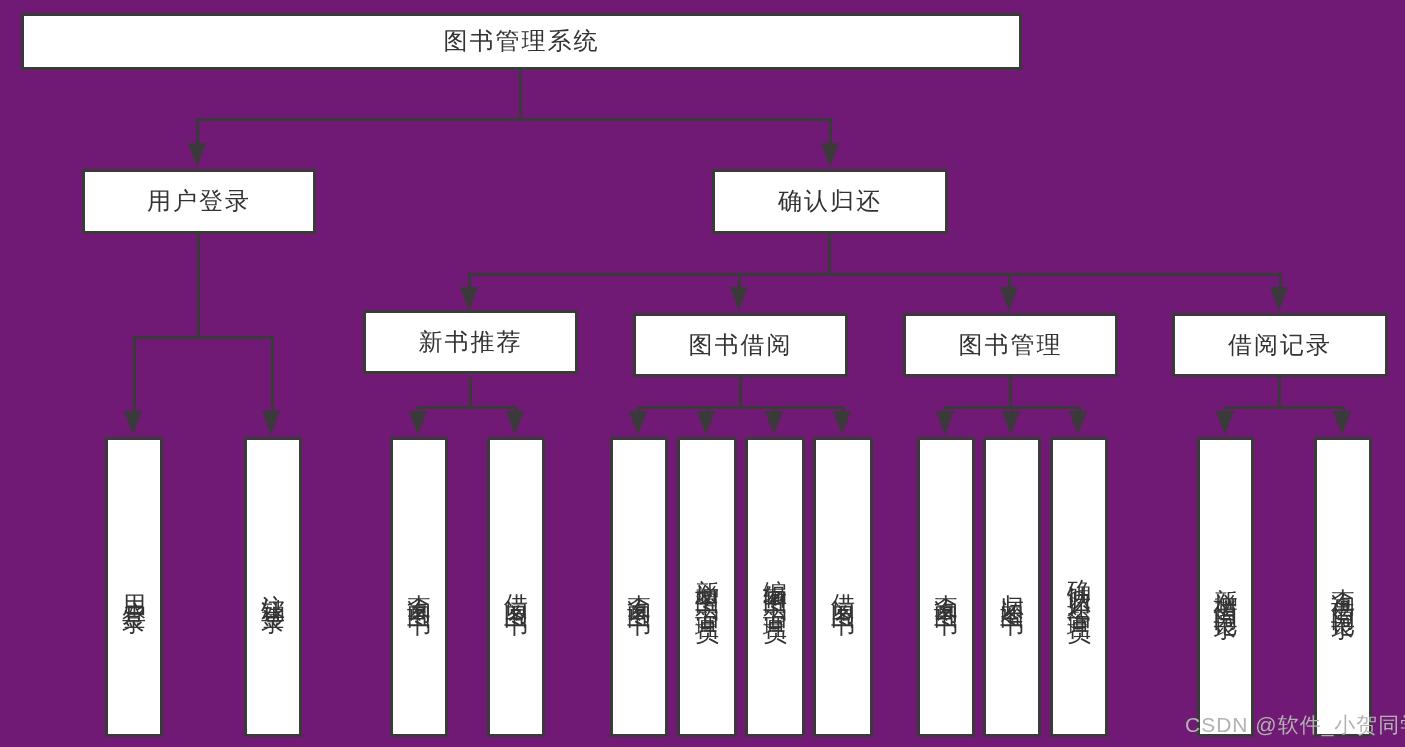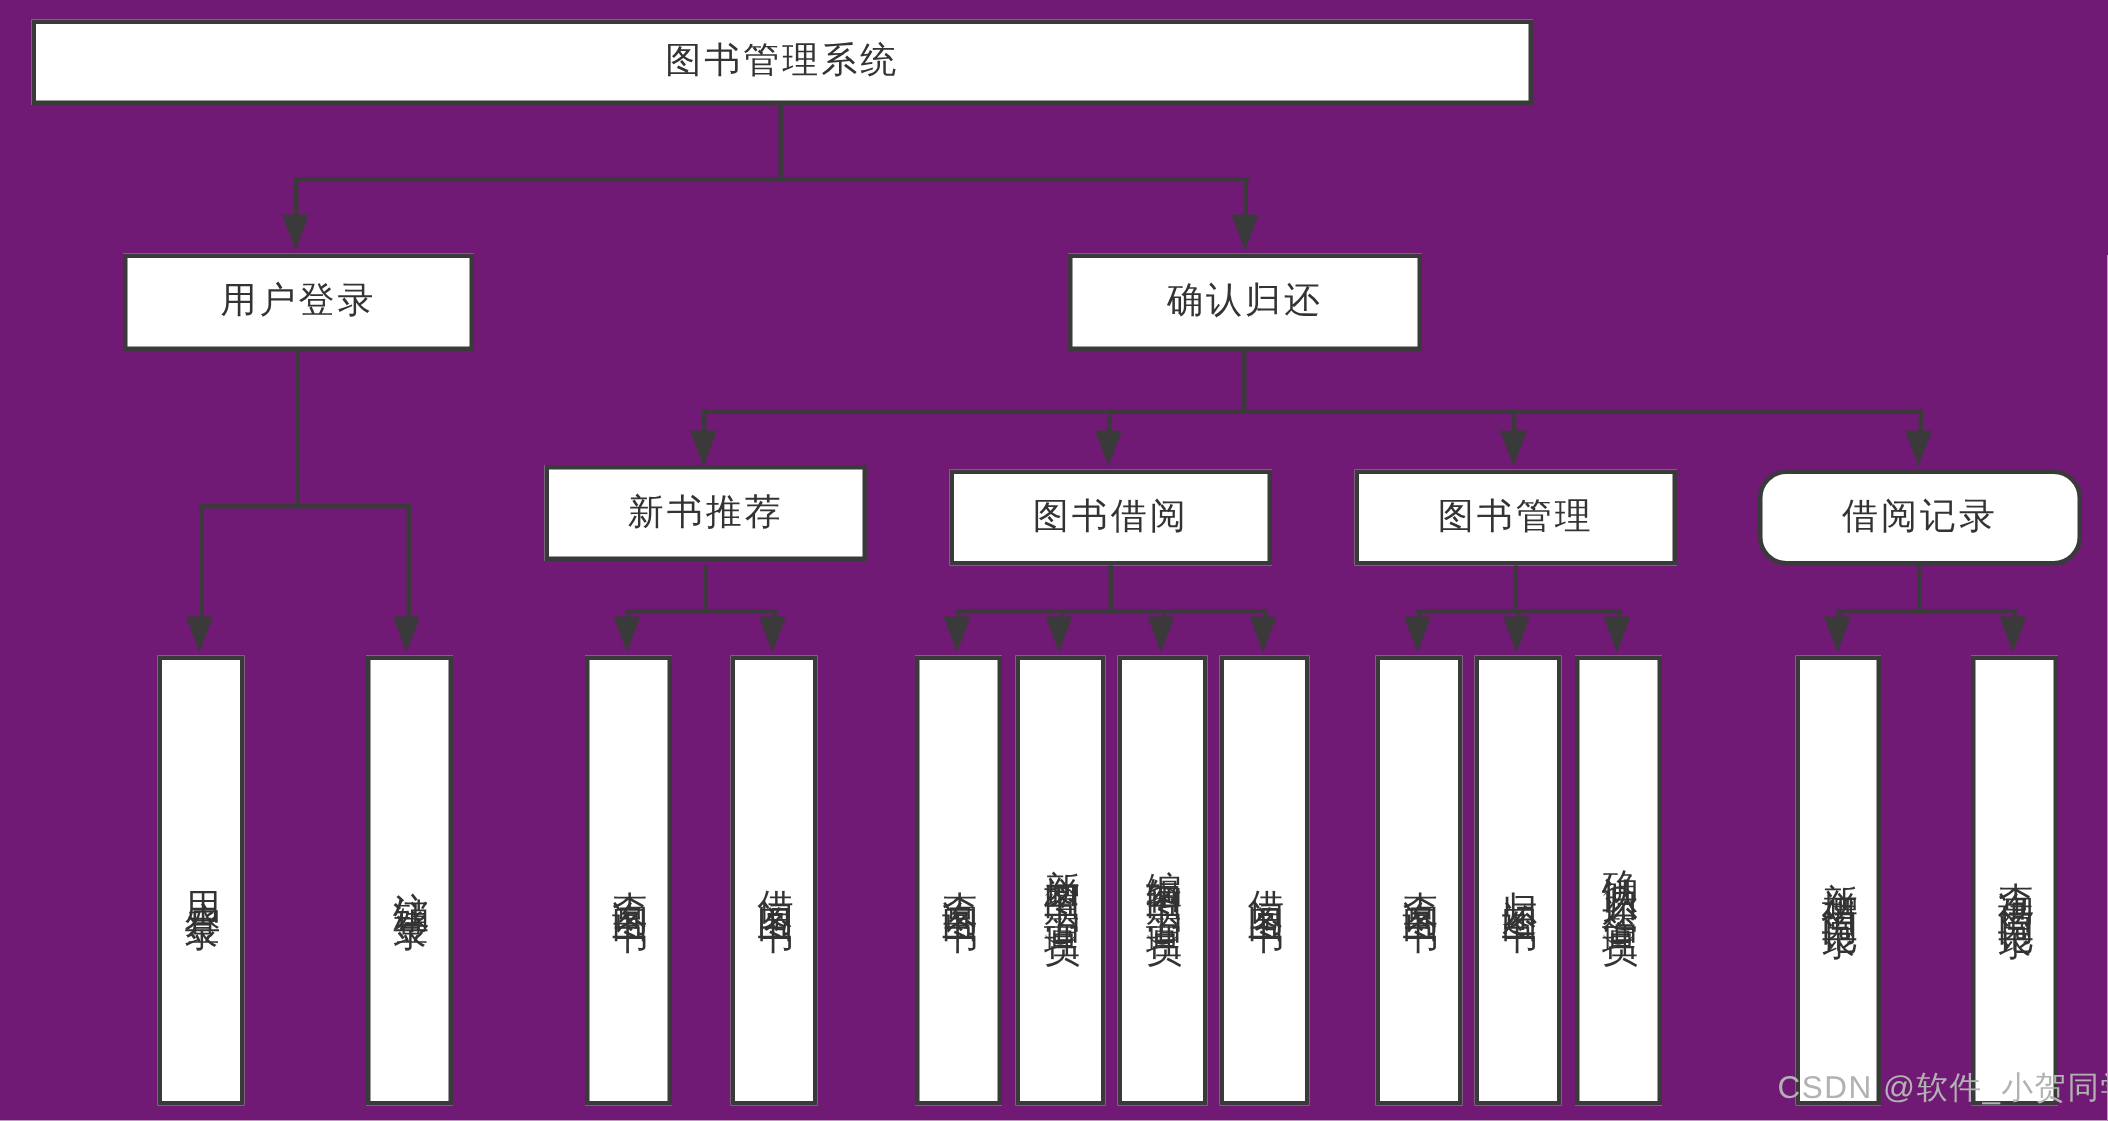--- a/index.html
+++ b/index.html
@@ -34,21 +34,21 @@
 
   <div class="box" style="left:363px;top:310px;width:215px;height:64px;">
     <span class="lbl">新书推荐</span>
   </div>
   <div class="box" style="left:633px;top:313px;width:215px;height:64px;">
     <span class="lbl">图书借阅</span>
   </div>
   <div class="box" style="left:903px;top:313px;width:215px;height:64px;">
     <span class="lbl">图书管理</span>
   </div>
-  <div class="box" style="left:1172px;top:313px;width:216px;height:64px;border-radius:19px;">
+  <div class="box" style="left:1172px;top:313px;width:216px;height:64px;">
     <span class="lbl">借阅记录</span>
   </div>
 
   <div class="box vert" style="left:105px;top:437px;width:58px;height:300px;">
     <span class="lbl">用户登录</span>
   </div>
   <div class="box vert" style="left:244px;top:437px;width:58px;height:300px;">
     <span class="lbl">注销登录</span>
   </div>
 

